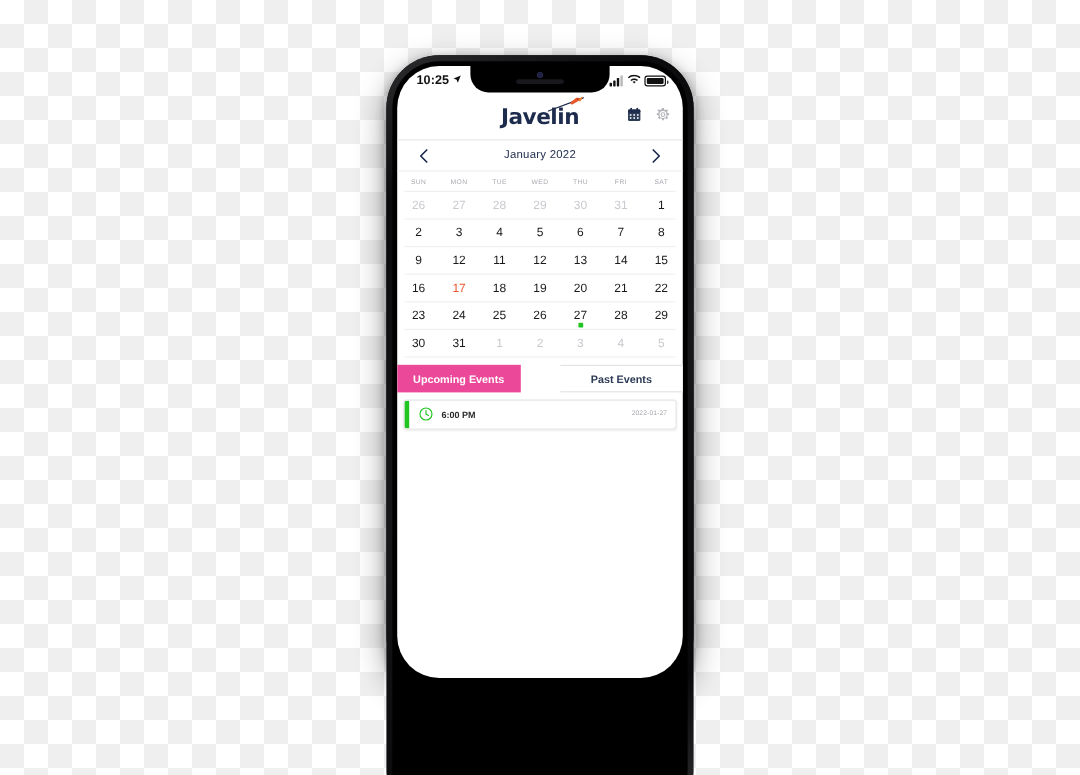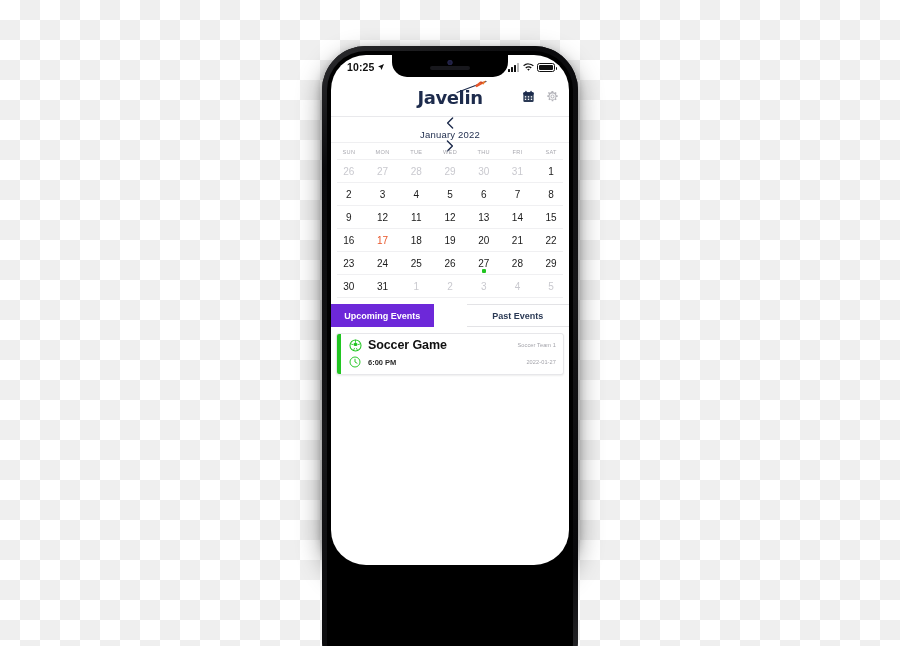--- a/index.html
+++ b/index.html
@@ -213,21 +213,20 @@
 
   
   .month-nav {
     height: 26px;
     display: flex;
     align-items: center;
     justify-content: space-between;
     padding: 0 14px;
     box-sizing: border-box;
     border-bottom: 1px solid #efeff1;
-    flex-direction: column;
   }
   .month-label {
     font-size: 9.5px;
     color: #1d2b4c;
     font-weight: 500;
     letter-spacing: 0.2px;
   }
   .nav-chevron {
     color: #1d2b4c;
     width: 16px;
@@ -292,21 +291,21 @@
     flex: 1;
     display: flex;
     align-items: center;
     justify-content: center;
     font-size: 9px;
     font-weight: bold;
     cursor: pointer;
     box-sizing: border-box;
   }
   .tab.active {
-    background: #6d28d9;
+    background: #ec4899;
     color: #ffffff;
   }
   .tab.inactive {
     background: #ffffff;
     color: #2b3a55;
     border-top: 1px solid #e3e3e6;
     border-bottom: 1px solid #e3e3e6;
     margin-left: 33px;
   }
 
@@ -534,31 +533,20 @@
       <div class="tab active">Upcoming Events</div>
       <div class="tab inactive">Past Events</div>
     </div>
 
     <div class="event-list">
       <div class="event-card">
         <div class="event-accent"></div>
         <div class="event-body">
           <div class="event-line">
             <span class="event-icon">
-              <svg width="13" height="13" viewBox="0 0 24 24">
-                <circle cx="12" cy="12" r="10.2" fill="none" stroke="#21c521" stroke-width="1.9"></circle>
-                <path d="M12 6.1 15.6 8.8 14.2 13.1H9.8L8.4 8.8Z" fill="#21c521"></path>
-                <path d="M12 2.2v3.6M4.1 9.3l3.6 1.2M19.9 9.3l-3.6 1.2M8.5 20.6l1.6-3.4M15.5 20.6l-1.6-3.4" stroke="#21c521" stroke-width="1.5" stroke-linecap="round"></path>
-              </svg>
-            </span>
-            <span class="event-title">Soccer Game</span>
-            <span class="event-meta">Soccer Team 1</span>
-          </div>
-          <div class="event-line">
-            <span class="event-icon">
               <svg width="12" height="12" viewBox="0 0 24 24">
                 <circle cx="12" cy="12" r="10" fill="none" stroke="#21c521" stroke-width="1.9"></circle>
                 <path d="M12 6.4V12l4 2.4" stroke="#21c521" stroke-width="1.9" fill="none" stroke-linecap="round" stroke-linejoin="round"></path>
               </svg>
             </span>
             <span class="event-time">6:00 PM</span>
             <span class="event-meta">2022-01-27</span>
           </div>
         </div>
       </div>

